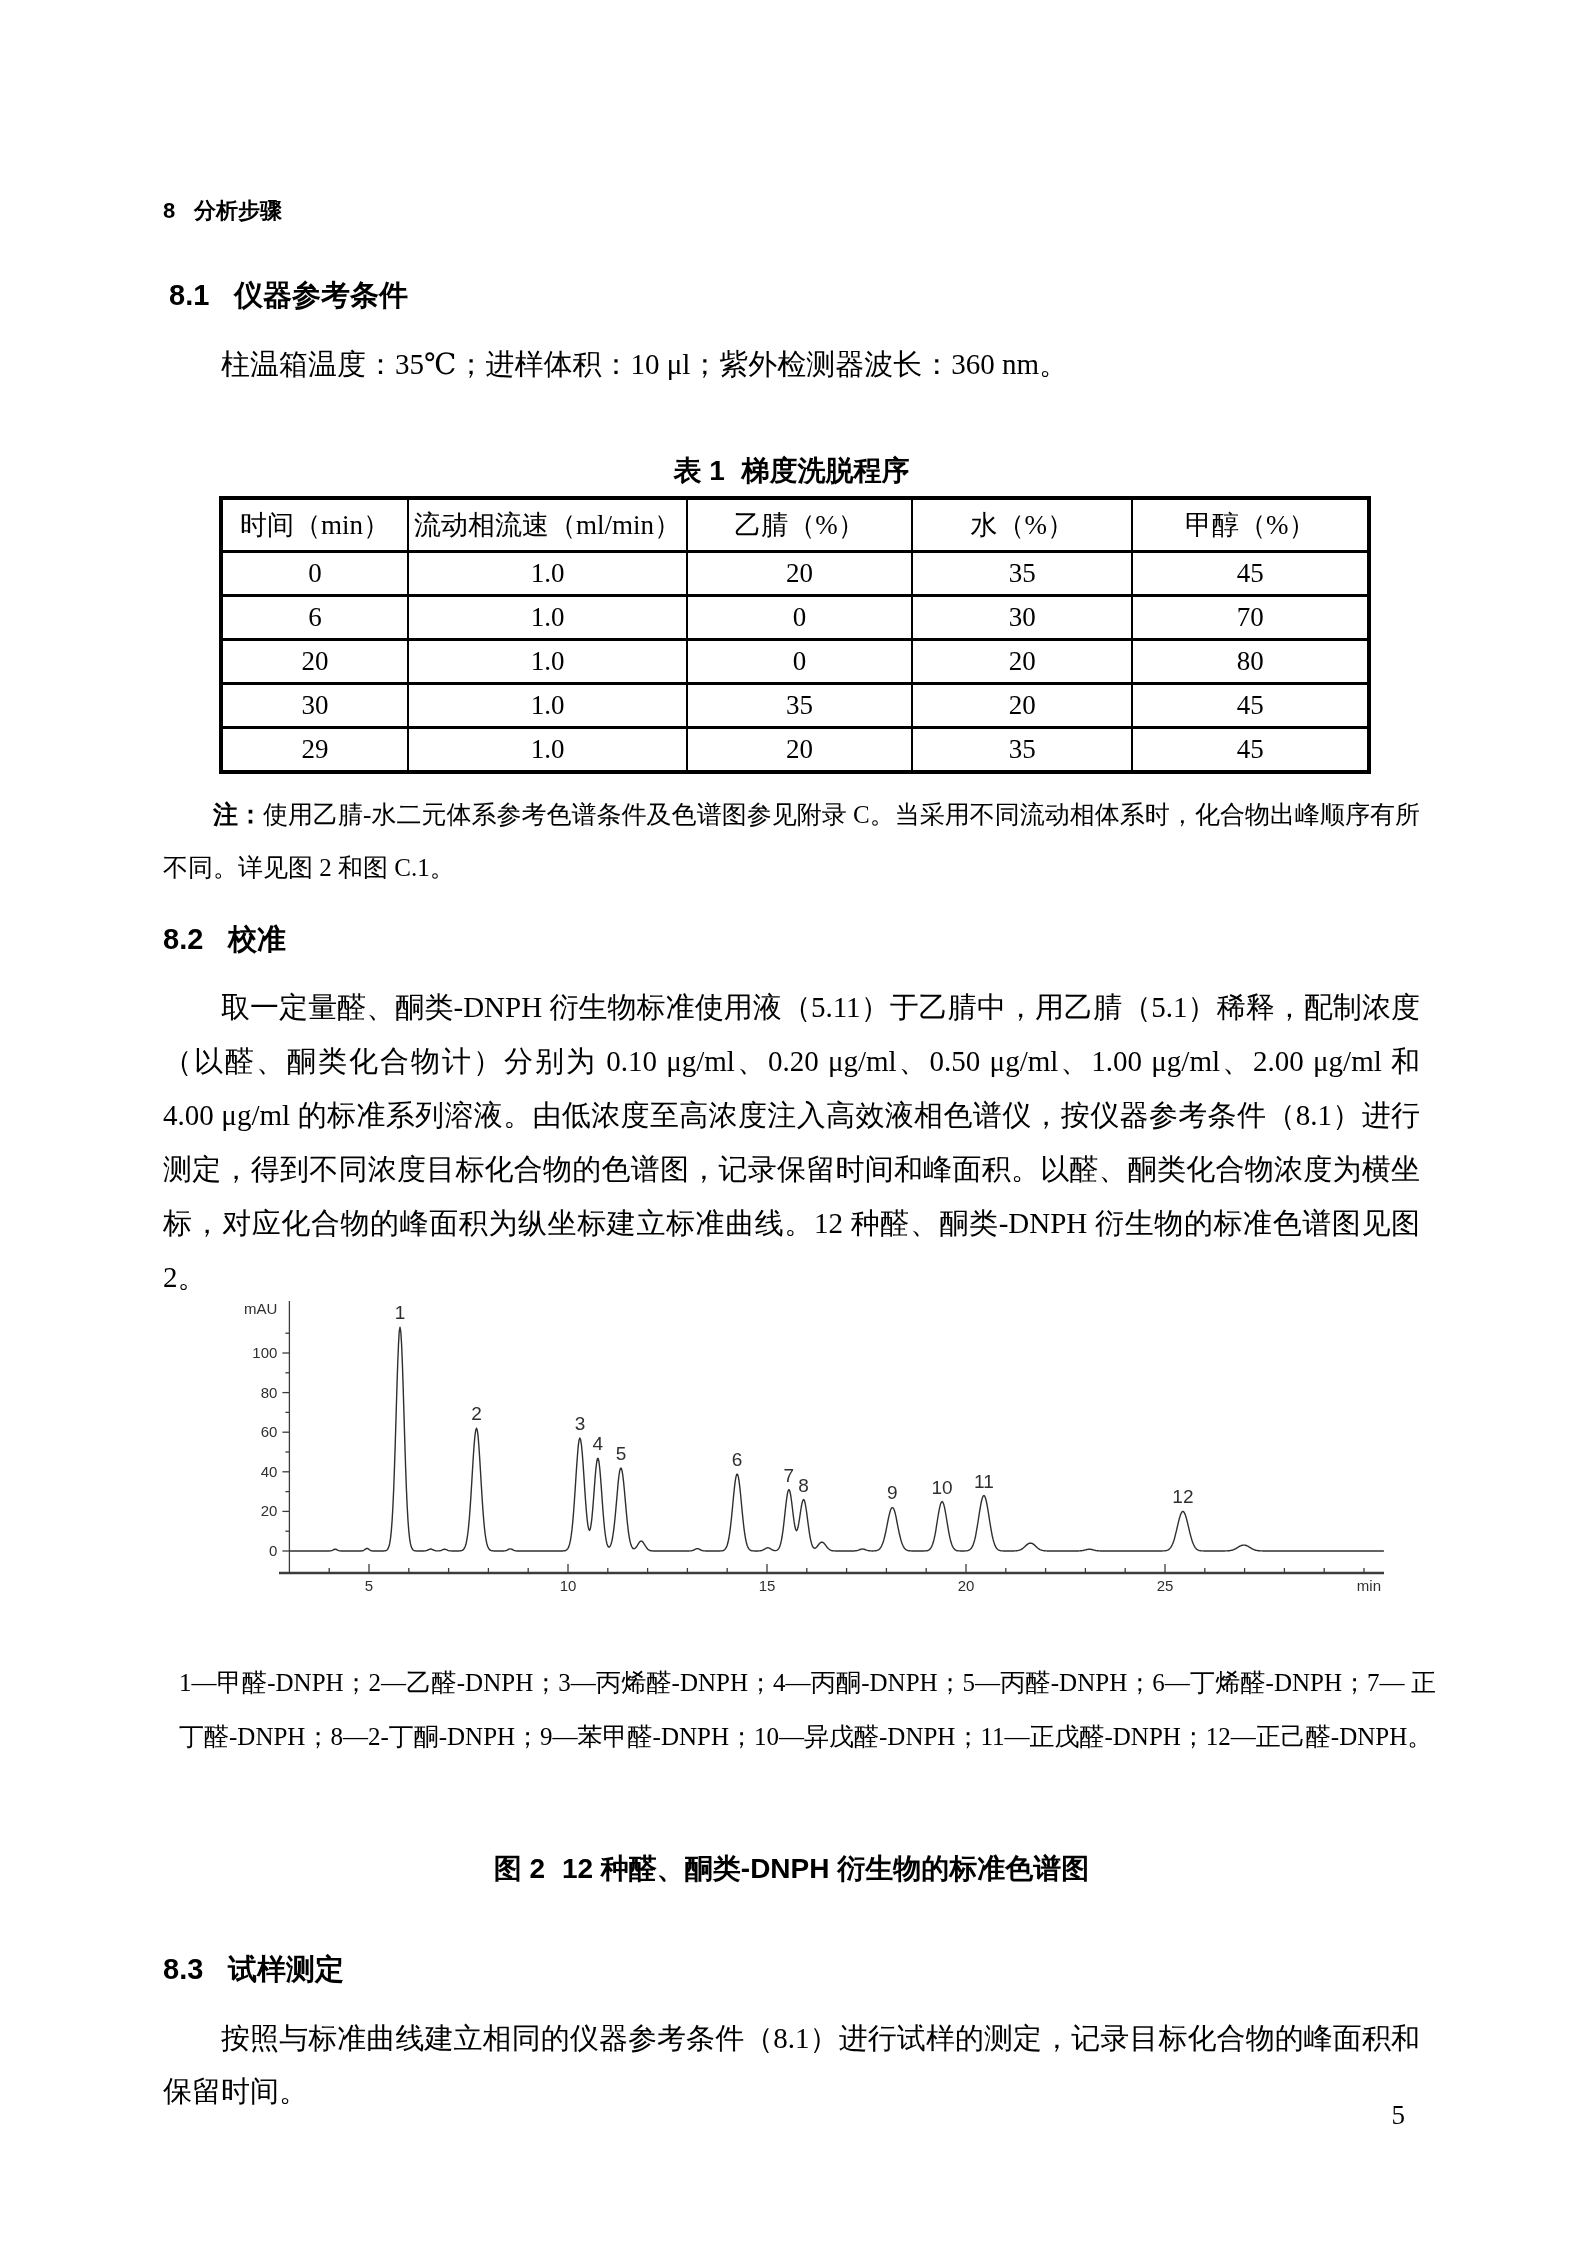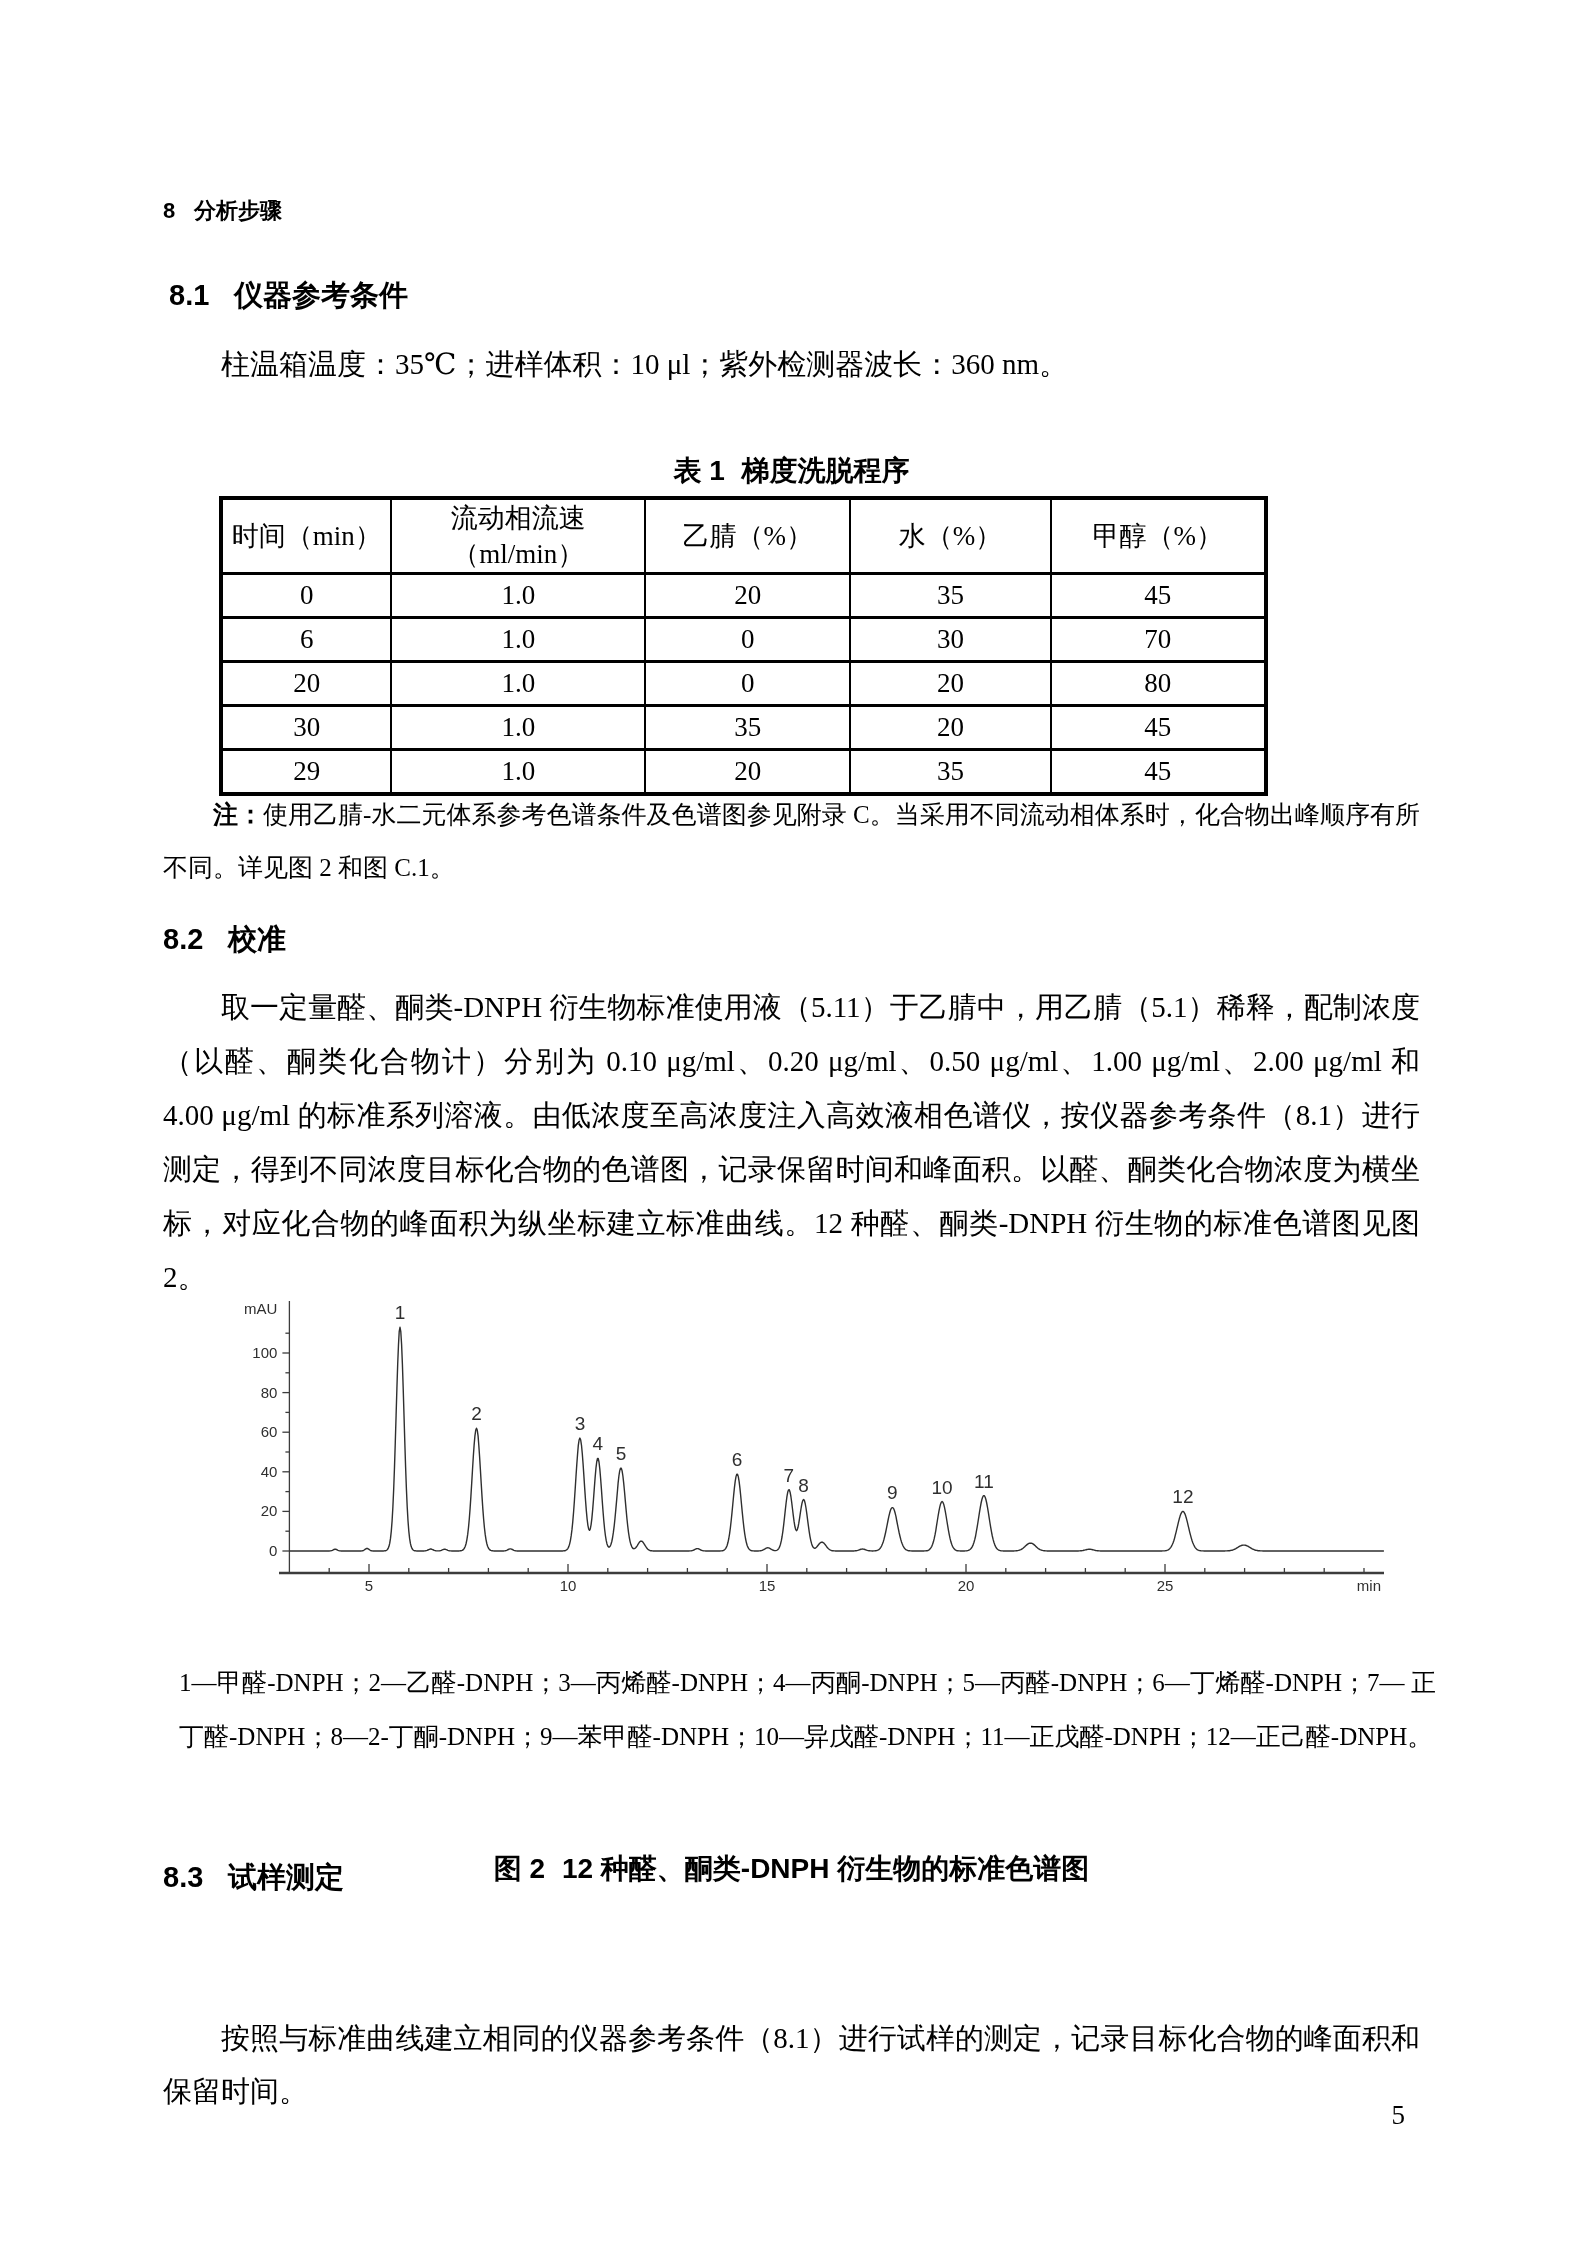--- a/index.html
+++ b/index.html
@@ -7,21 +7,21 @@
         font-family:"Liberation Serif","DejaVu Serif",serif;color:#000;margin:0 auto;}
   .content{position:absolute;left:163px;width:1257px;top:0;}
   .h{font-family:"Liberation Sans","DejaVu Sans",sans-serif;font-weight:bold;white-space:nowrap;}
   .h .num{margin-right:0.85em;}
   #h8{position:absolute;top:196px;left:0;font-size:22px;}
   #h81{position:absolute;top:276px;left:6px;font-size:29px;}
   #p81{position:absolute;top:338px;left:0;width:100%;}
   .bodyp{font-size:29px;line-height:53px;text-align:justify;text-indent:58px;margin:0;}
   #tcap{position:absolute;top:452px;left:0;width:100%;text-align:center;font-size:28px;}
   #tcap .num{margin-right:0.6em;}
-  #tablewrap{position:absolute;top:496px;left:56px;width:1049px;border-radius:20px;}
+  #tablewrap{position:absolute;top:496px;left:56px;width:1152px;border-radius:20px;}
   table{border-collapse:collapse;width:100%;table-layout:fixed;font-size:27px;}
   table,td,th{border:2px solid #000;}
   table{border-width:4px;}
   th,td{border-top-width:3px;border-bottom-width:3px;text-align:center;font-weight:normal;padding:0;}
   th{height:50px;}
   td{height:41px;}
   col.c1{width:16.3%;} col.c2{width:24.3%;} col.c3{width:19.6%;} col.c4{width:19.2%;} col.c5{width:20.6%;}
   #note{position:absolute;top:788px;left:0;width:100%;font-size:25px;line-height:53px;
         text-align:justify;text-indent:50px;margin:0;}
   #note b{font-family:"Liberation Serif","DejaVu Serif",serif;}
@@ -29,21 +29,21 @@
   #p82{position:absolute;top:980px;left:0;width:100%;line-height:54px;}
   #fig{position:absolute;top:1288px;left:8px;width:1215px;height:330px;}
   #chromo text{fill:#2f2f2f;font-family:"Liberation Sans","DejaVu Sans",sans-serif;}
   #chromo .ax{stroke:#3c3c3c;stroke-width:1.3;}
   #chromo .ax2{stroke:#3c3c3c;stroke-width:2.4;}
   #chromo .tr{stroke:#2f2f2f;stroke-width:1.4;fill:none;stroke-linejoin:round;}
   #legend{position:absolute;top:1640px;left:0;width:100%;font-size:25px;line-height:54px;
           text-align:justify;margin:16px;}
   #figtitle{position:absolute;top:1850px;left:0;width:100%;text-align:center;font-size:28px;}
   #figtitle .num{margin-right:0.6em;}
-  #h83{position:absolute;top:1858px;left:0;font-size:29px;}
+  #h83{position:absolute;top:1950px;left:0;font-size:29px;}
   #p83{position:absolute;top:2012px;left:0;width:100%;}
   #pagenum{position:absolute;top:2100px;right:182px;font-size:27px;}
 </style>
 </head>
 <body>
 
 <div class="page">
   <div class="content">
 
     <div class="h" id="h8">

